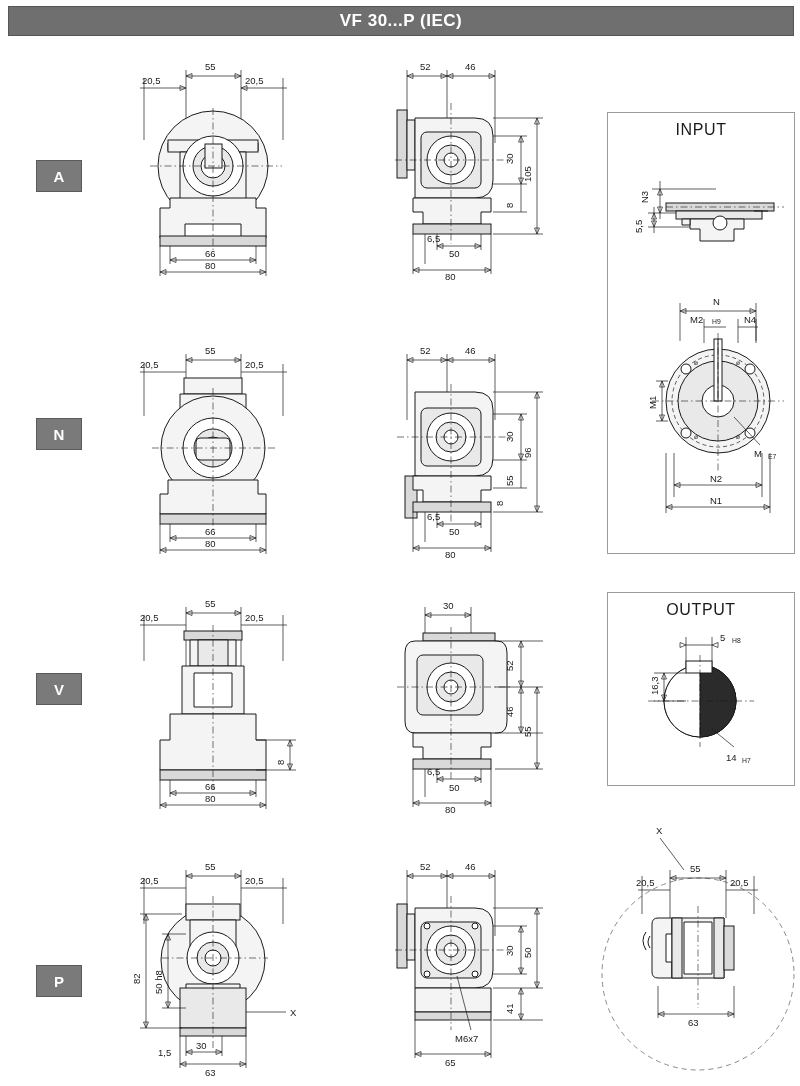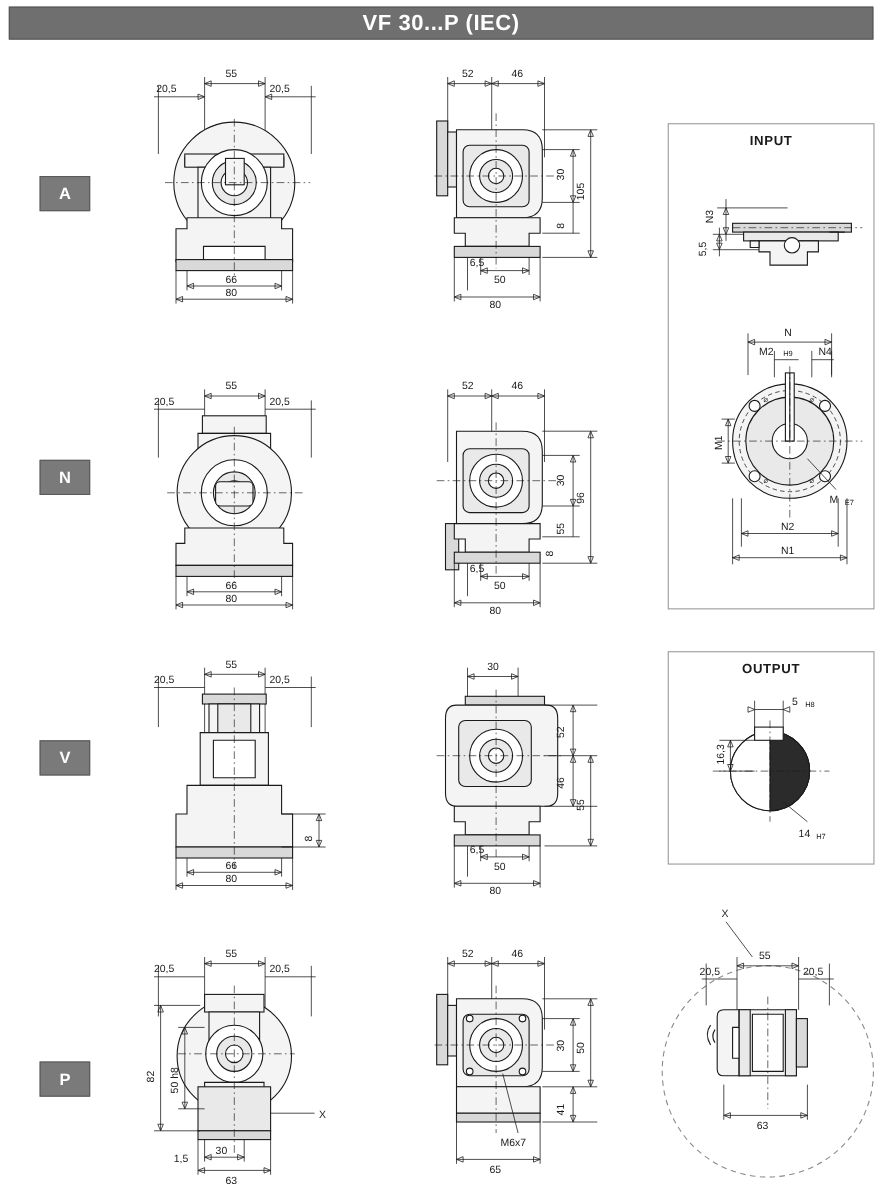--- a/index.html
+++ b/index.html
@@ -14,21 +14,21 @@
   .page{position:relative;width:800px;height:1086px;}
 
   
   .titlebar{
     position:absolute;left:8px;top:6px;width:784px;height:28px;
     background:#6f6f6f;
     border:1px solid #555;
     display:flex;align-items:center;justify-content:center;
   }
   .titlebar .txt{
-    color:#ffffff;font-size:20px;font-weight:bold;letter-spacing:.5px;
+    color:#ffffff;font-size:17px;font-weight:bold;letter-spacing:.5px;
   }
 
   
   .rowlabel{
     position:absolute;width:44px;height:30px;
     background:#7a7a7a;border:1px solid #5a5a5a;
     color:#fff;font-weight:bold;font-size:15px;
     display:flex;align-items:center;justify-content:center;
   }
 
@@ -48,21 +48,21 @@
   .dark{fill:#2b2b2b;stroke:#1a1a1a;stroke-width:1;}
 
   .t{font-family:"Liberation Sans",sans-serif;font-size:9.5px;fill:#1a1a1a;}
   .t7{font-family:"Liberation Sans",sans-serif;font-size:6.8px;fill:#1a1a1a;}
 
   
   .panel{position:absolute;border:1px solid #9a9a9a;background:#fff;}
 
   .hdr{
     position:absolute;text-align:center;width:100%;
-    font-size:12px;font-weight:bold;letter-spacing:.6px;
+    font-size:16px;font-weight:normal;letter-spacing:.6px;
   }
 </style>
 </head>
 <body>
 
 <div class="page">
 
   <div class="titlebar">
     <span class="txt">VF 30...P (IEC)</span>
   </div>

